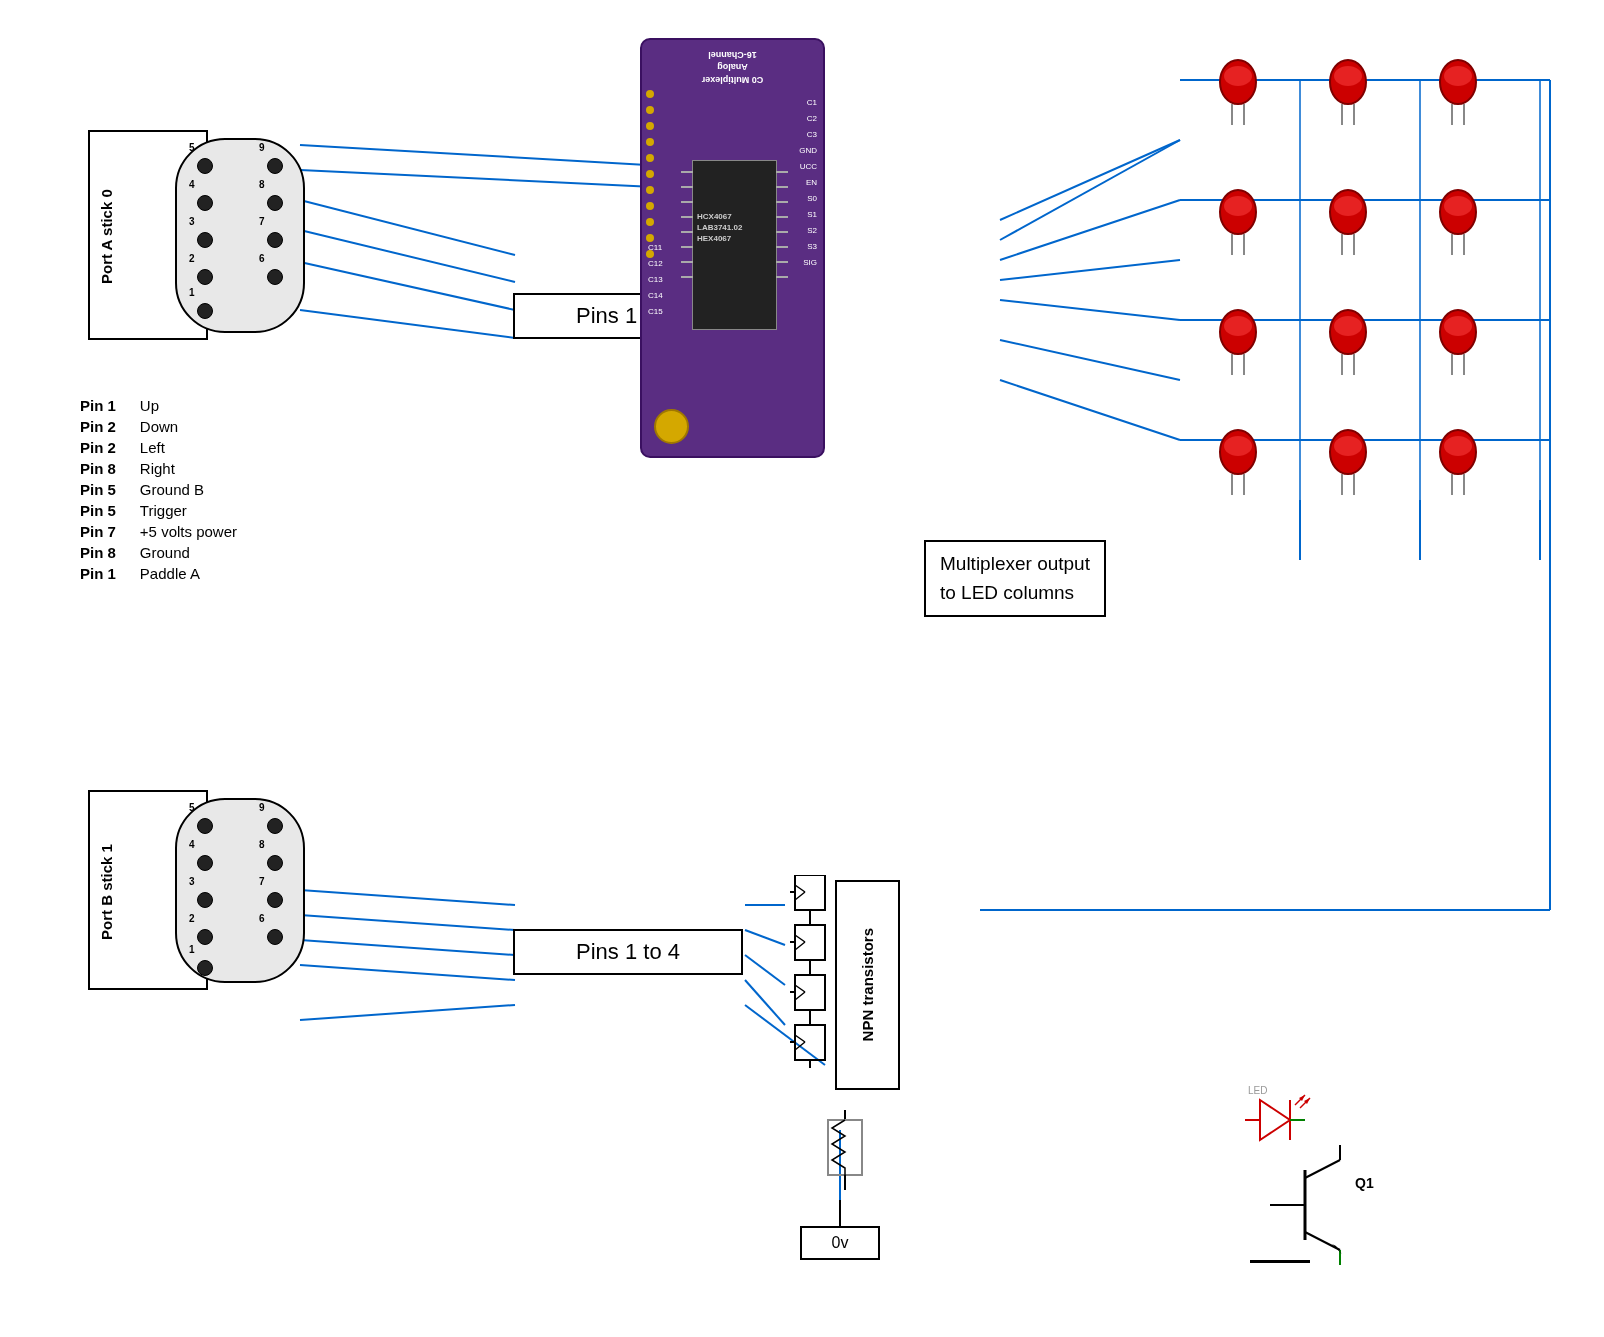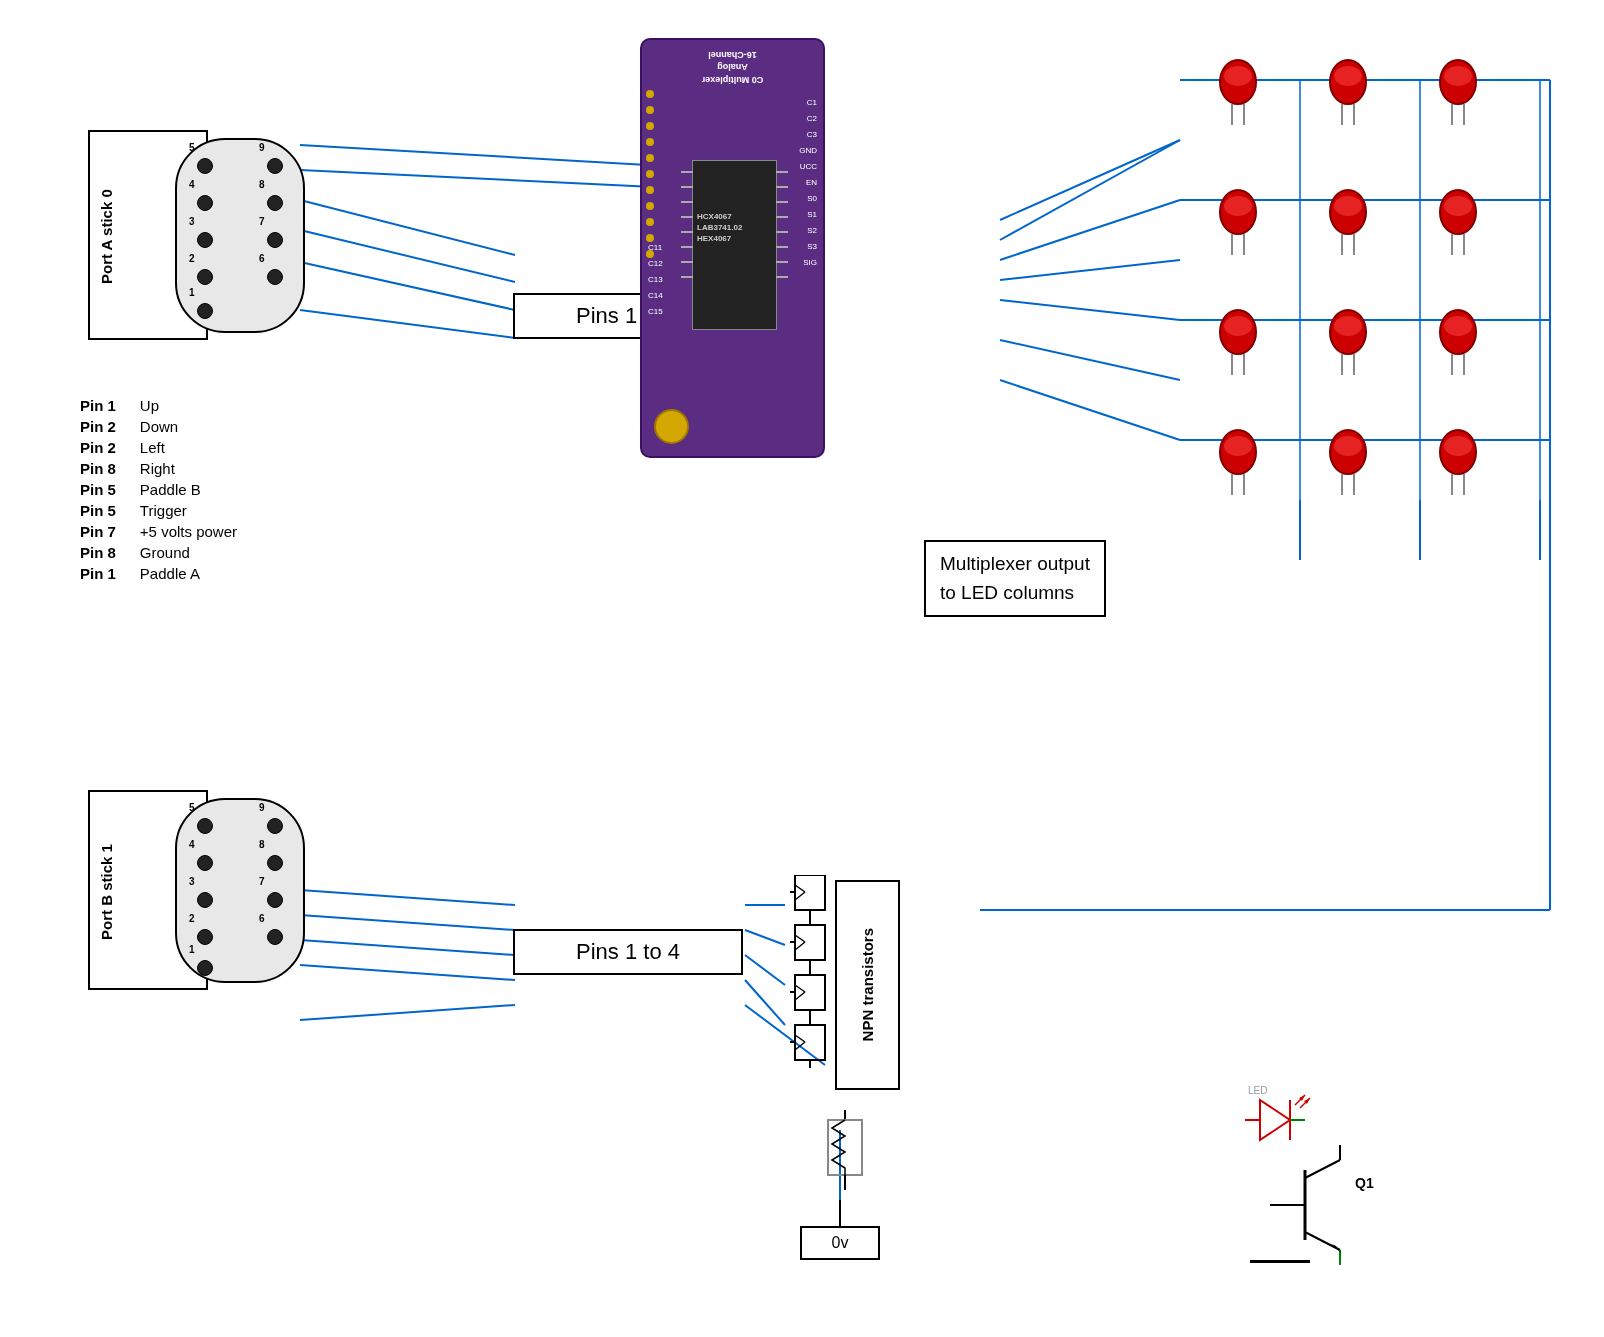--- a/index.html
+++ b/index.html
@@ -193,21 +193,21 @@
       <tr>
             <td>Pin 2</td>
             <td>Left</td>
           </tr>
       <tr>
             <td>Pin 8</td>
             <td>Right</td>
           </tr>
       <tr>
             <td>Pin 5</td>
-            <td>Paddle B</td>
+            <td>Ground B</td>
           </tr>
       <tr>
             <td>Pin 5</td>
             <td>Trigger</td>
           </tr>
       <tr>
             <td>Pin 7</td>
             <td>+5 volts power</td>
           </tr>
       <tr>

